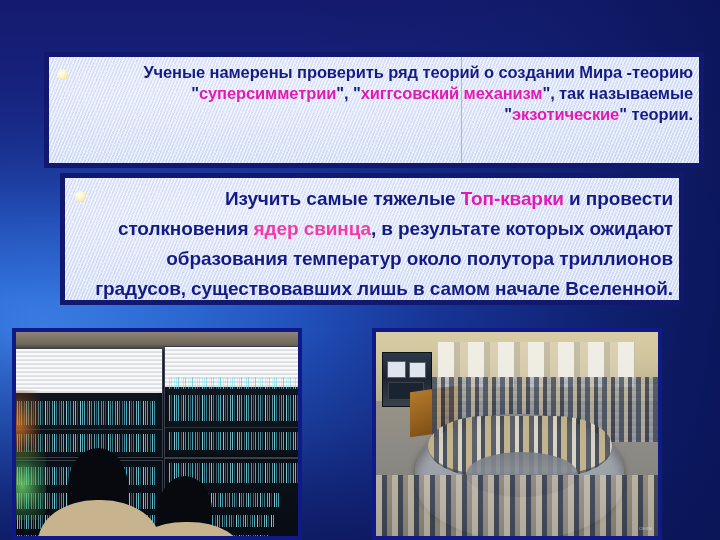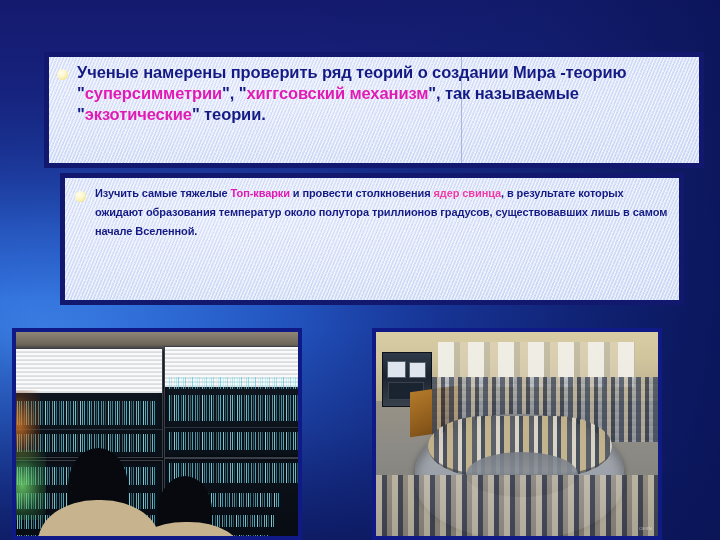--- a/index.html
+++ b/index.html
@@ -45,20 +45,21 @@
   
   .textbox {
     position: absolute;
     border: 5px solid #12186e;
     box-sizing: border-box;
     background-color: #dfe8fb;
     background-image:
       repeating-linear-gradient(113deg, rgba(255,255,255,0.85) 0px, rgba(255,255,255,0.0) 1px, rgba(170,190,240,0.30) 2px, rgba(255,255,255,0.75) 3px),
       repeating-linear-gradient(29deg, rgba(214,198,240,0.55) 0px, rgba(255,255,255,0) 1px, rgba(186,206,246,0.35) 2px, rgba(255,255,255,0.6) 3px),
       radial-gradient(140% 120% at 30% 30%, #eef3ff 0%, #dbe6fa 45%, #cfdef7 75%, #d8e4fb 100%);
+    text-align: right;
   }
   #box1 {
     left: 44px;
     top: 52px;
     width: 660px;
     height: 116px;
   }
   #box2 {
     left: 60px;
     top: 173px;
@@ -96,22 +97,22 @@
     color: #131a84;
     font-weight: bold;
     letter-spacing: -0.1px;
     text-shadow: 0 0 1px rgba(255,255,255,0.6);
   }
   #t1 {
     font-size: 16.5px;
     line-height: 21px;
   }
   #t2 {
-    font-size: 11px;
-    line-height: 19px;
+    font-size: 19px;
+    line-height: 30px;
   }
   .hl-magenta { color: #e01ab4; }
   .hl-pink    { color: #ef3aa8; }
 
   
   .photo-frame {
     position: absolute;
     border: 4px solid #0f1a86;
     box-sizing: border-box;
     overflow: hidden;

